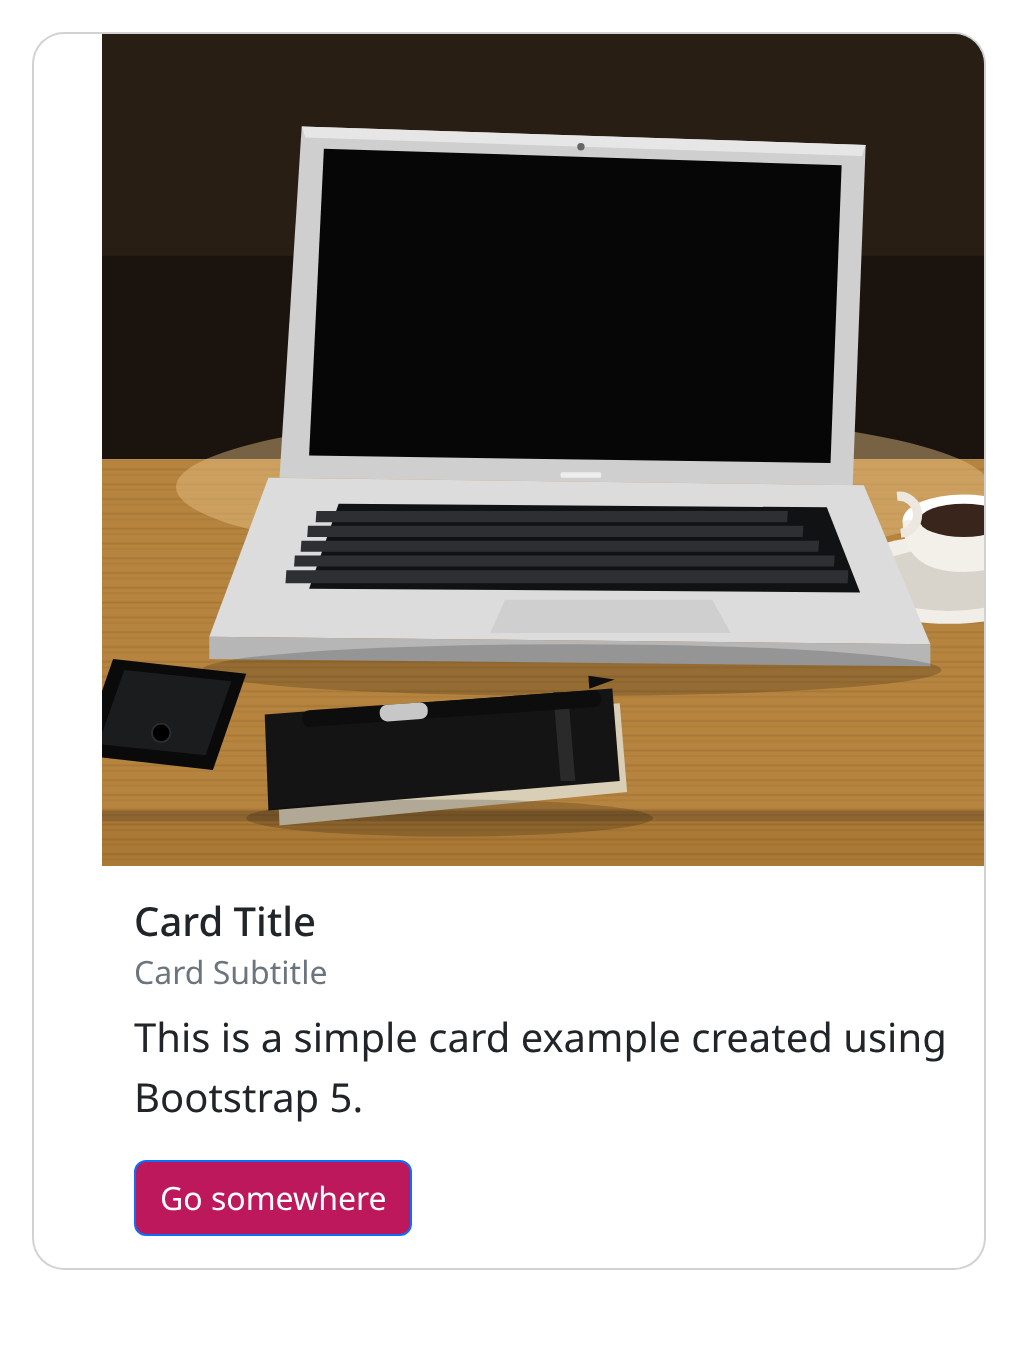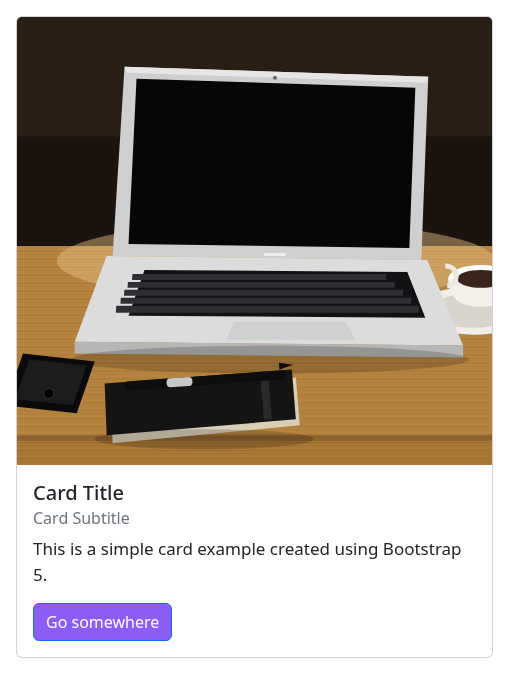--- a/index.html
+++ b/index.html
@@ -8,23 +8,24 @@
       padding: 0;
     }
     body {
       font-family: system-ui, -apple-system, "Segoe UI", Roboto, "Helvetica Neue", Arial, sans-serif;
       background: #fff;
       padding: 16px;
       width: 509px;
     }
     .card {
       border: 1px solid rgba(0,0,0,0.175);
-      border-radius: 6px;
+      border-radius: 16px;
       overflow: hidden;
       background: #fff;
+      padding-left: 34px;
     }
     .card-img-top {
       width: 100%;
       height: auto;
       display: block;
     }
     .card-body {
       padding: 16px;
     }
     .card-title {
@@ -35,28 +36,28 @@
       line-height: 1.2;
     }
     .card-subtitle {
       font-size: 16px;
       font-weight: 400;
       color: #6c757d;
       margin-bottom: 8px;
       line-height: 1.2;
     }
     .card-text {
-      font-size: 17px;
+      font-size: 20px;
       color: #212529;
       margin-bottom: 16px;
       line-height: 1.5;
     }
     .btn-primary {
       display: inline-block;
-      background-color: #8b5cf6;
+      background-color: #be185d;
       color: #fff;
       border: 1px solid #0d6efd;
       padding: 6px 12px;
       font-size: 16px;
       border-radius: 6px;
       text-decoration: none;
       cursor: pointer;
       line-height: 1.5;
     }
 

